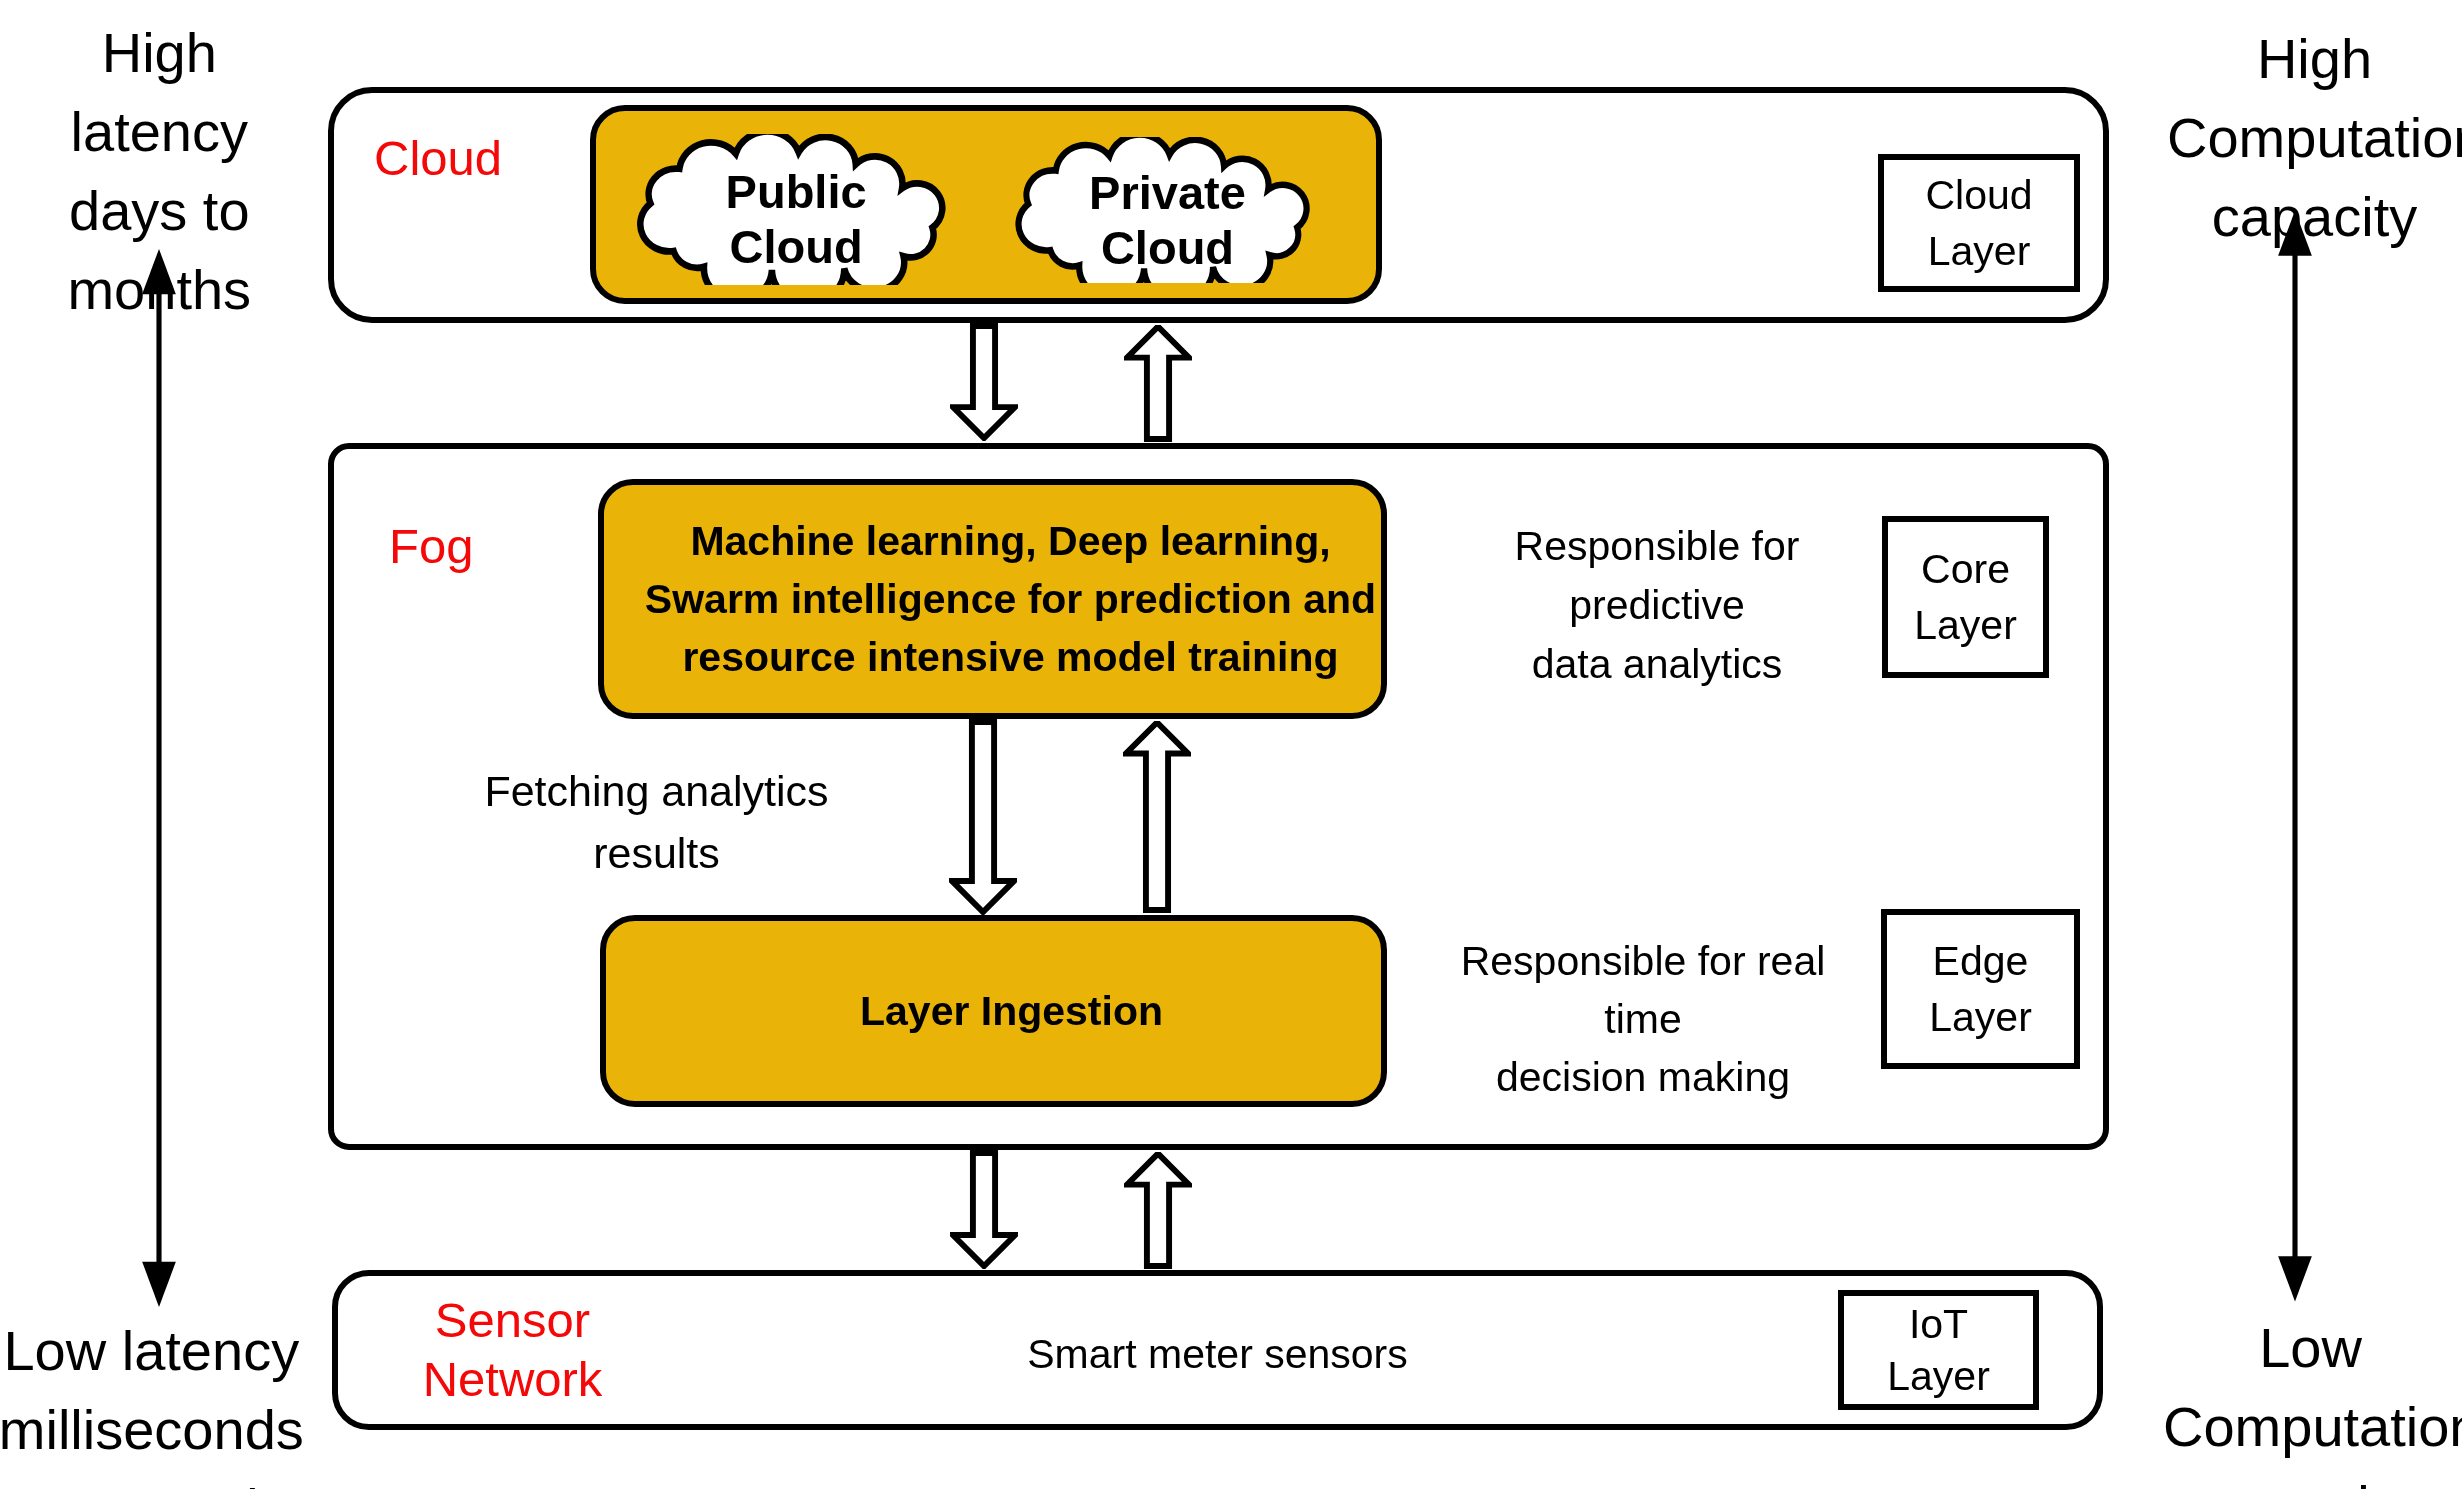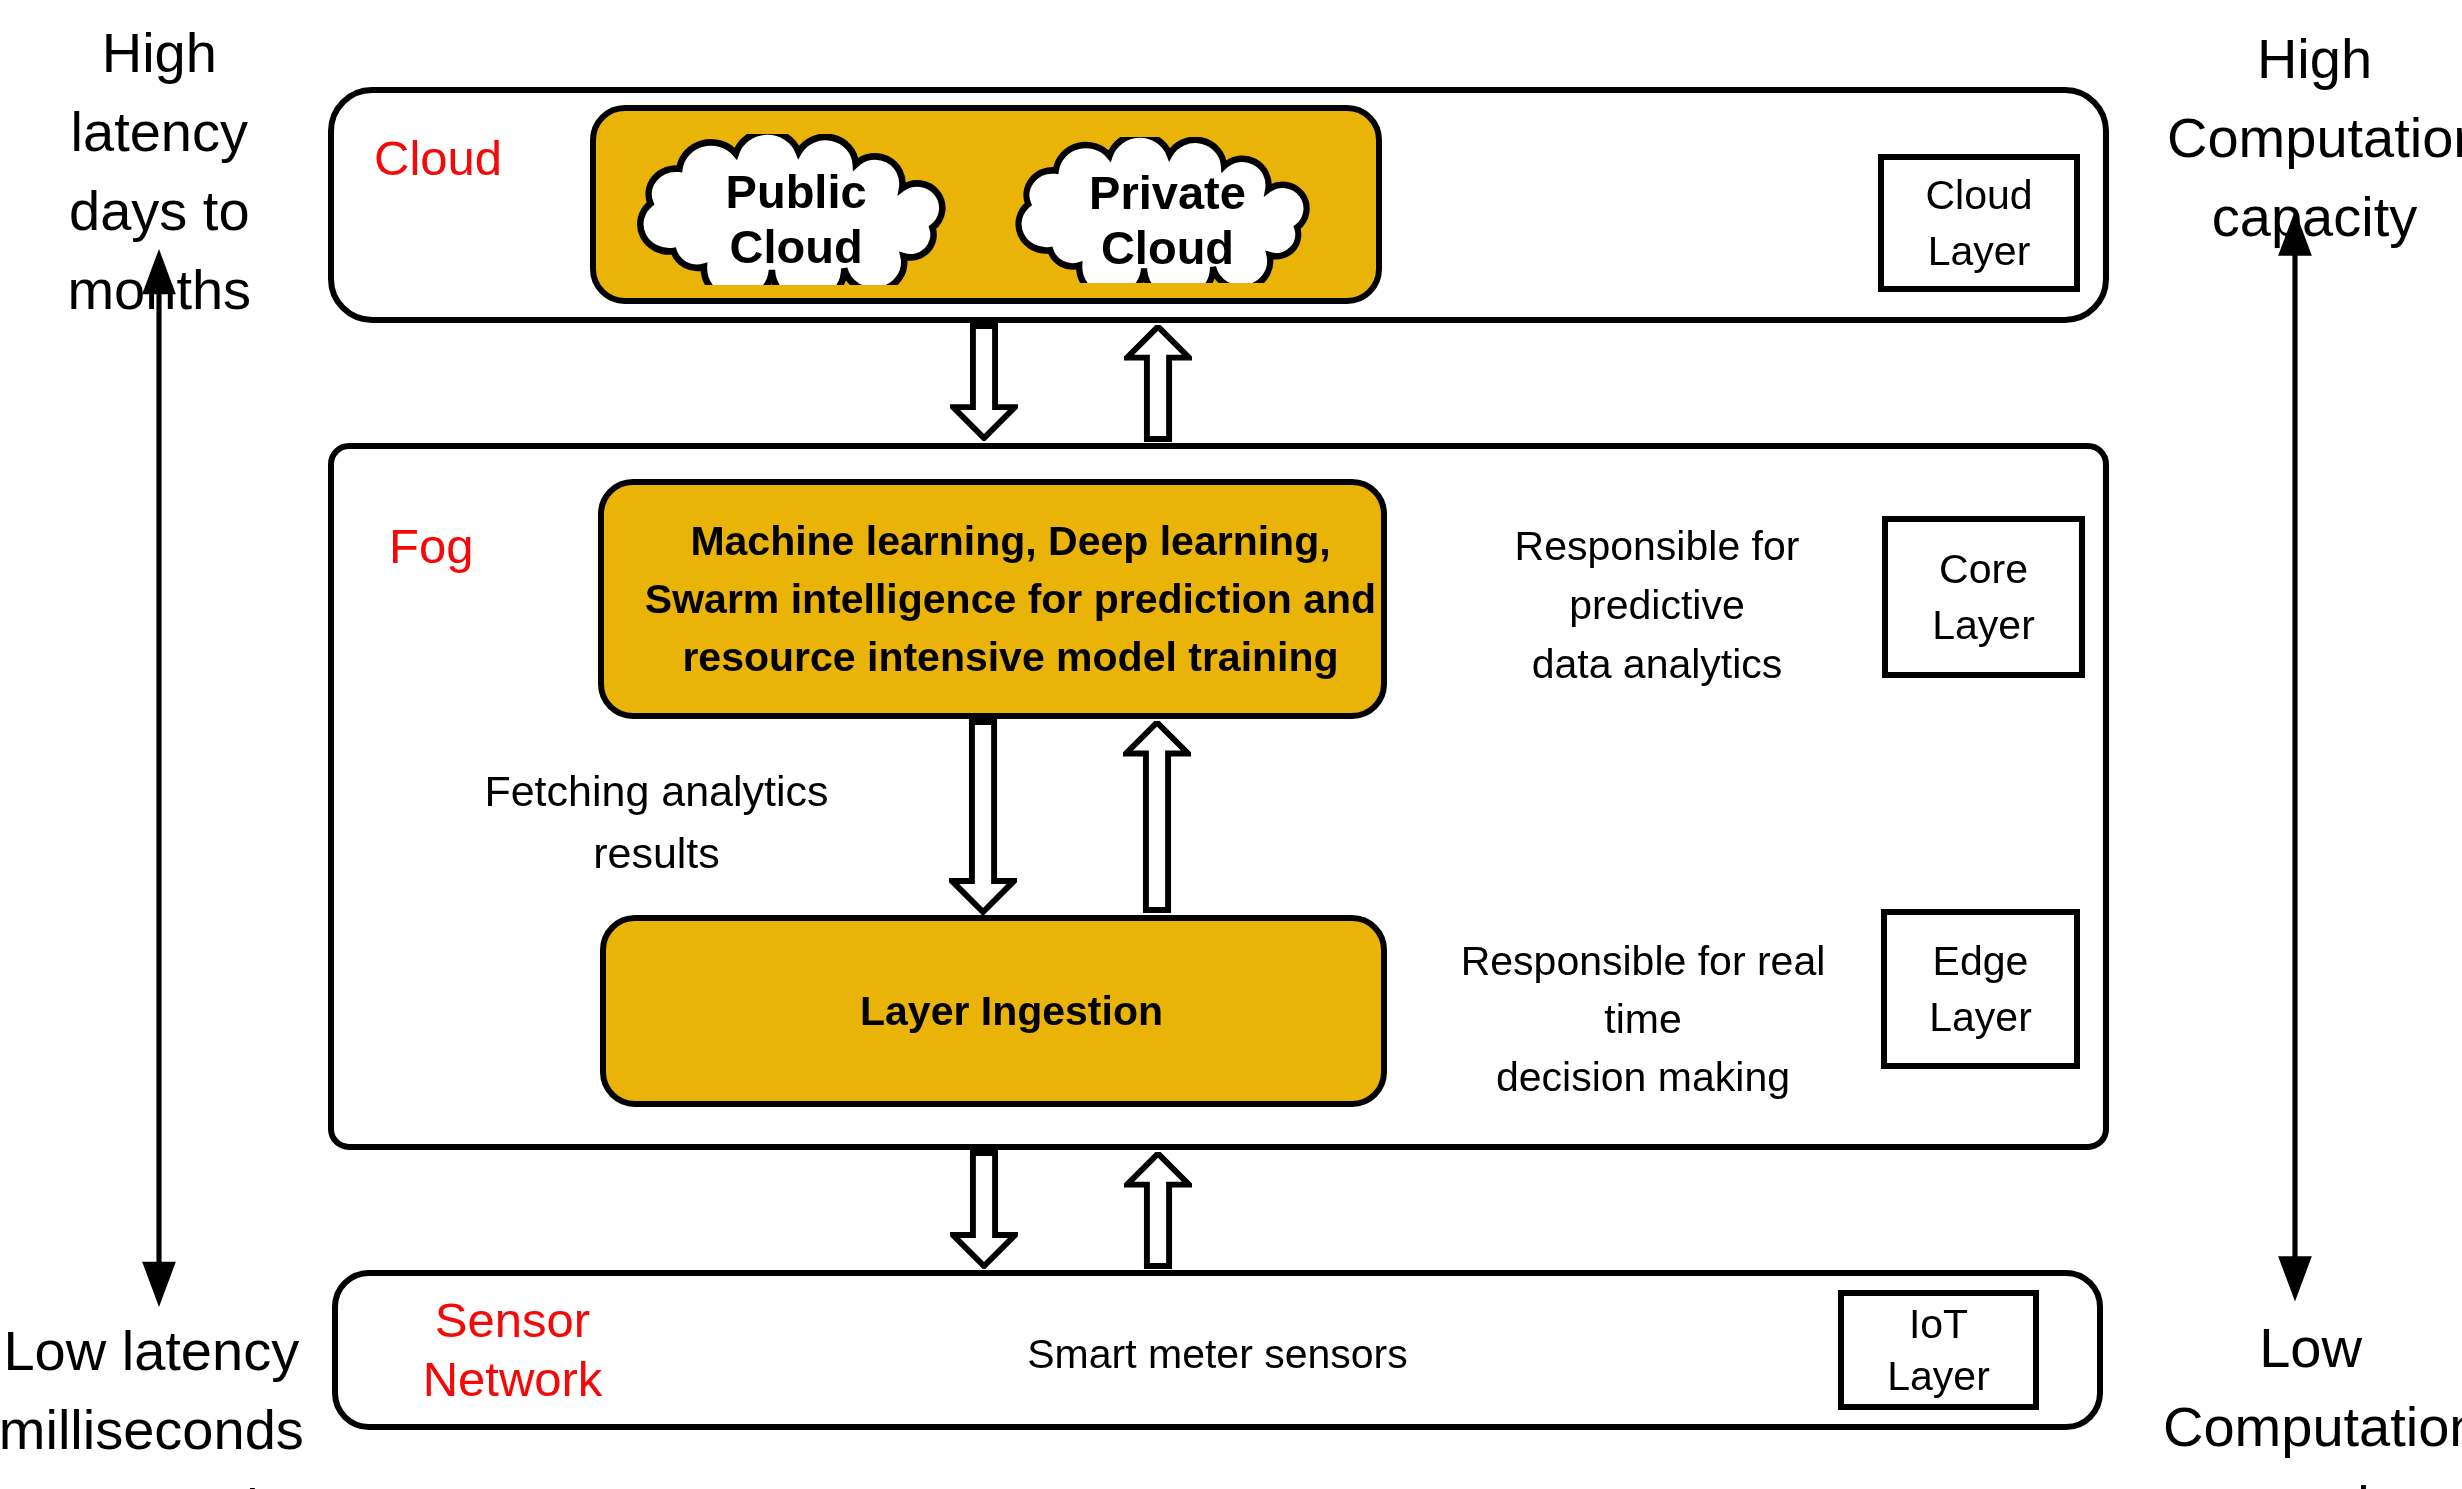--- a/index.html
+++ b/index.html
@@ -112,21 +112,21 @@
     <div class="abs red red-label" style="left:55px; top:69px;">Fog</div>
 
     <div class="inner-box center-flex txt body-text" style="left:264px; top:30px; width:789px; height:240px;">Machine learning, Deep learning,
 Swarm intelligence for prediction and
 resource intensive model training</div>
 
     <div class="abs txt" style="left:1098px; top:68px; width:450px; font-size:41px; line-height:59px;">Responsible for
 predictive
 data analytics</div>
 
-    <div class="tag-box" style="left:1548px; top:67px; width:203px; height:162px;">Core
+    <div class="tag-box" style="left:1548px; top:67px; width:167px; height:162px;">Core
 Layer</div>
 
     <div class="abs txt" style="left:116px; top:311px; width:413px; font-size:43px; line-height:62px;">Fetching analytics
 results</div>
 
     <svg class="abs" style="left:615px; top:270px;" width="68" height="196" viewBox="0 0 92 265">
       <polygon class="blk" points="31,4 61,4 61,219 88,219 46,261 4,219 31,219"></polygon>
     </svg>
     <svg class="abs" style="left:789px; top:272px;" width="68" height="192" viewBox="0 0 92 260">
       <polygon class="blk" points="46,2 88,44 61,44 61,256 31,256 31,44 4,44"></polygon>

